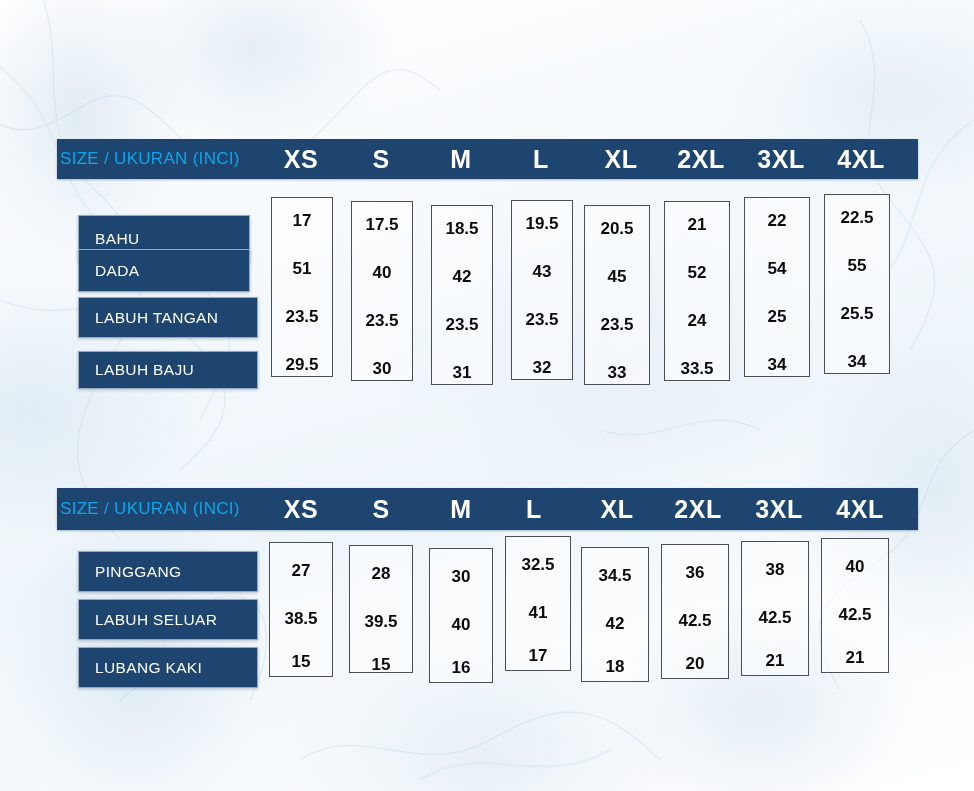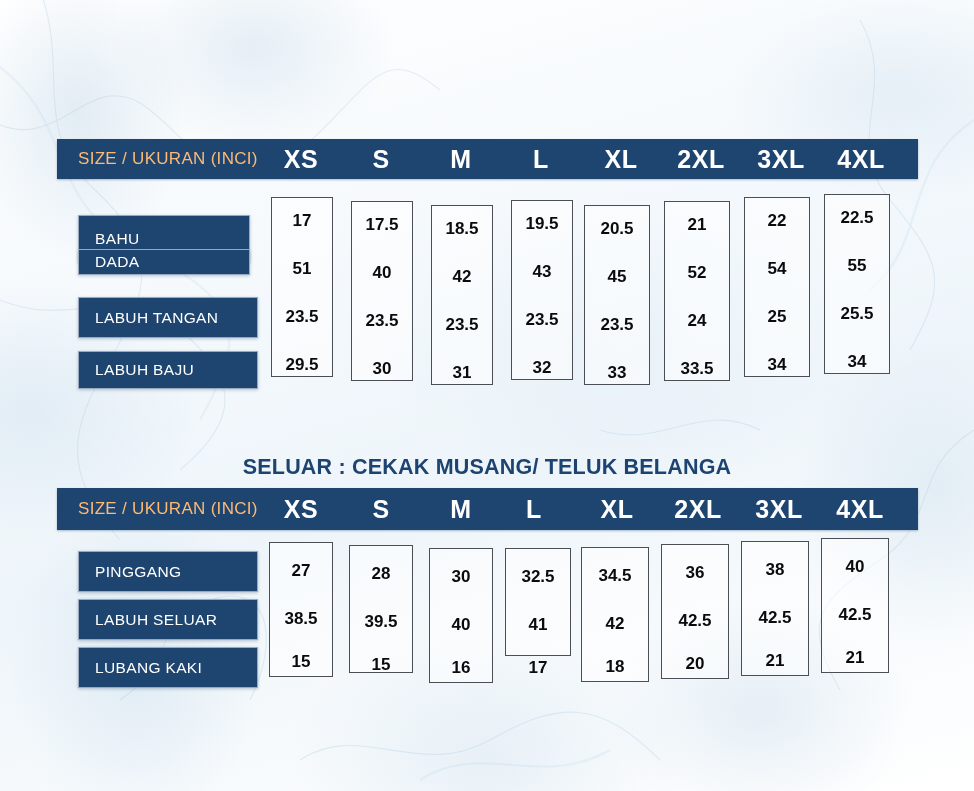--- a/index.html
+++ b/index.html
@@ -73,24 +73,24 @@
     left: 57px;
     width: 861px;
     background: #1e4470;
     box-shadow: 0 1px 2px rgba(30,68,112,.35);
   }
   .hb-baju   { top: 0; height: 40px; }
   .hb-seluar { top: 0; height: 42px; }
 
   .header-bar .size-label {
     position: absolute;
-    left: 21px;
+    left: 3px;
     top: 50%;
     transform: translateY(-50%);
-    color: #fdba74;
+    color: #0ea5e9;
     font-size: 17px;
     font-weight: normal;
     letter-spacing: .3px;
     white-space: nowrap;
   }
   .header-bar .size-code {
     position: absolute;
     top: 50%;
     transform: translate(-50%, -50%);
     color: #ffffff;
@@ -168,21 +168,21 @@
       <span class="size-code" style="left:324px">S</span>
       <span class="size-code" style="left:404px">M</span>
       <span class="size-code" style="left:484px">L</span>
       <span class="size-code" style="left:564px">XL</span>
       <span class="size-code" style="left:644px">2XL</span>
       <span class="size-code" style="left:724px">3XL</span>
       <span class="size-code" style="left:804px">4XL</span>
     </div>
 
     <div class="row-label" style="top:76px; height:48px">BAHU</div>
-    <div class="row-label" style="top:110px; height:26px">DADA</div>
+    <div class="row-label" style="top:110px; height:43px">DADA</div>
     <div class="row-label" style="top:158px; height:41px; width:180px">LABUH TANGAN</div>
     <div class="row-label" style="top:212px; height:38px; width:180px">LABUH BAJU</div>
 
     <div class="data-col" style="left:271px; top:58px;  width:62px; height:180px">
       <span class="cell" style="top:23px">17</span>
       <span class="cell" style="top:71px">51</span>
       <span class="cell" style="top:119px">23.5</span>
       <span class="cell" style="top:167px">29.5</span>
     </div>
 
@@ -229,21 +229,20 @@
     </div>
 
     <div class="data-col" style="left:824px; top:55px;  width:66px; height:180px">
       <span class="cell" style="top:23px">22.5</span>
       <span class="cell" style="top:71px">55</span>
       <span class="cell" style="top:119px">25.5</span>
       <span class="cell" style="top:167px">34</span>
     </div>
   </div>
 
-  <div class="section-title" id="sub-seluar">SELUAR : CEKAK MUSANG/ TELUK BELANGA</div>
 
   <div class="table-block" id="block-seluar">
     <div class="header-bar hb-seluar">
       <span class="size-label">SIZE / UKURAN (INCI)</span>
       <span class="size-code" style="left:244px">XS</span>
       <span class="size-code" style="left:324px">S</span>
       <span class="size-code" style="left:404px">M</span>
       <span class="size-code" style="left:477px">L</span>
       <span class="size-code" style="left:560px">XL</span>
       <span class="size-code" style="left:641px">2XL</span>
@@ -266,21 +265,21 @@
       <span class="cell" style="top:76px">39.5</span>
       <span class="cell" style="top:119px">15</span>
     </div>
 
     <div class="data-col" style="left:429px; top:60px; width:64px; height:135px">
       <span class="cell" style="top:28px">30</span>
       <span class="cell" style="top:76px">40</span>
       <span class="cell" style="top:119px">16</span>
     </div>
 
-    <div class="data-col" style="left:505px; top:60px; width:66px; height:108px">
+    <div class="data-col" style="left:505px; top:48px; width:66px; height:135px">
       <span class="cell" style="top:28px">32.5</span>
       <span class="cell" style="top:76px">41</span>
       <span class="cell" style="top:119px">17</span>
     </div>
 
     <div class="data-col" style="left:581px; top:59px; width:68px; height:135px">
       <span class="cell" style="top:28px">34.5</span>
       <span class="cell" style="top:76px">42</span>
       <span class="cell" style="top:119px">18</span>
     </div>

